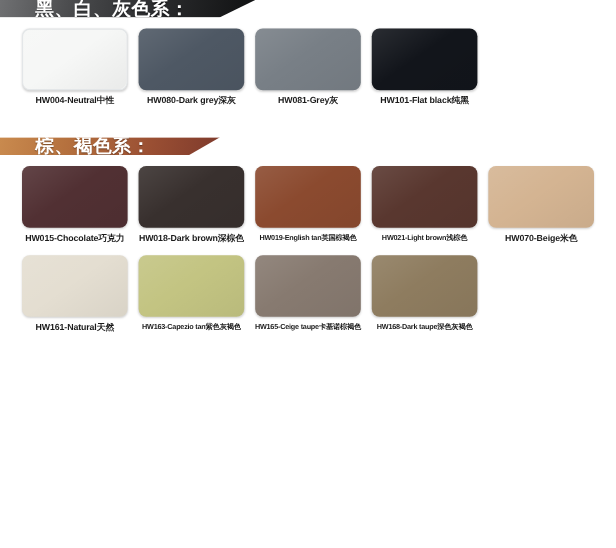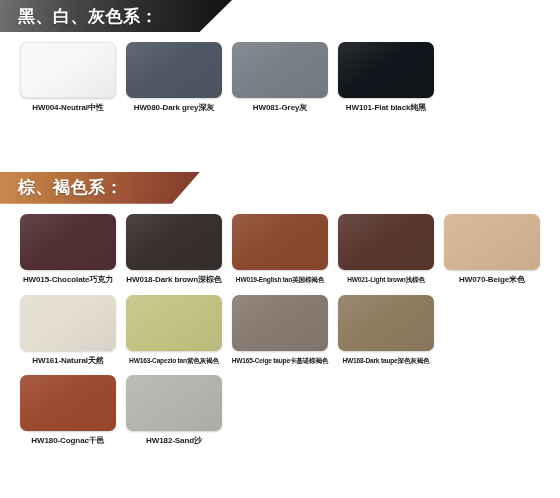--- a/index.html
+++ b/index.html
@@ -19,37 +19,36 @@
     width: 560px;
     height: 498px;
   }
 
   
   .section {
     position: relative;
   }
   .banner {
     position: relative;
-    height: 32px;
+    height: 16px;
     width: 236px;
     display: flex;
     align-items: center;
-    padding-left: 18px;
+    padding-left: 32px;
     box-sizing: border-box;
     clip-path: polygon(0 0, 100% 0, 86% 100%, 0 100%);
     -webkit-clip-path: polygon(0 0, 100% 0, 86% 100%, 0 100%);
   }
   .banner.dark {
     background: linear-gradient(100deg, #6f7072 0%, #4a4b4d 28%, #2a2b2d 62%, #101112 100%);
     width: 232px;
   }
   .banner.brown {
     background: linear-gradient(100deg, #c98a4e 0%, #b5713e 30%, #9a4f33 68%, #7e3a2c 100%);
     width: 200px;
-    margin-top: 31px;
   }
   .banner-text {
     color: #ffffff;
     font-size: 17px;
     font-weight: bold;
     letter-spacing: 0.5px;
     line-height: 1;
     white-space: nowrap;
     text-shadow: 0 1px 1px rgba(0,0,0,0.35);
   }
@@ -189,27 +188,17 @@
         <div class="cell">
           <div class="swatch" style="background:#877a70"></div>
           <div class="label small">HW165-Ceige taupe卡基诺棕褐色</div>
         </div>
         <div class="cell">
           <div class="swatch" style="background:#8e7c5f"></div>
           <div class="label small">HW168-Dark taupe深色灰褐色</div>
         </div>
       </div>
 
-      <div class="row">
-        <div class="cell">
-          <div class="swatch" style="background:#9c4a2f"></div>
-          <div class="label">HW180-Cognac干邑</div>
-        </div>
-        <div class="cell">
-          <div class="swatch" style="background:#b3b6ae"></div>
-          <div class="label">HW182-Sand沙</div>
-        </div>
-      </div>
 
     </div>
   </div>
 
 </div>
 
 </body></html>

